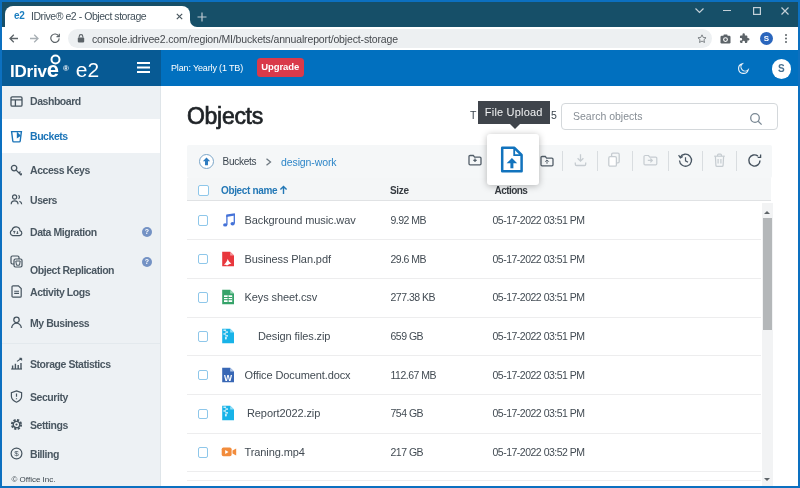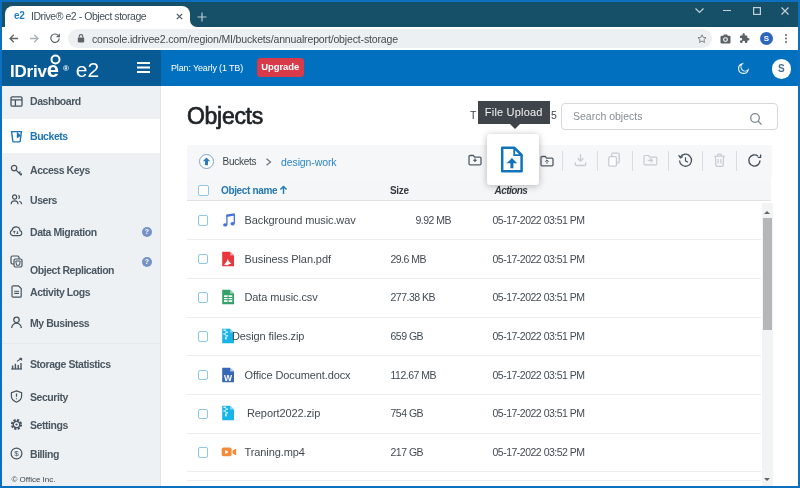--- a/index.html
+++ b/index.html
@@ -236,64 +236,64 @@
 <div class="a" style="left:701.5px;top:151px;width:1px;height:20px;background:#d9dde0;"></div>
 <div class="a" style="left:736.3px;top:151px;width:1px;height:20px;background:#d9dde0;"></div>
 
 <div class="a" style="left:187px;top:178px;width:583.5px;height:22.5px;background:#f4f6f7;border-bottom:1px solid #e0e2e4;"></div>
 <div class="a cb" style="left:197.5px;top:184.5px;width:11px;height:11px;"></div>
 <div class="a" style="left:221px;top:184.5px;font-size:10px;font-weight:bold;color:#2478b6;letter-spacing:-0.35px;">Object name</div>
 <svg class="a" style="left:279px;top:184.5px;" width="9" height="10" viewBox="0 0 9 10">
     <path d="M4.5 9 V1.8 M1.4 4.5 L4.5 1.4 L7.6 4.5" fill="none" stroke="#2478b6" stroke-width="1.4"></path>
   </svg>
 <div class="a" style="left:390px;top:184.5px;font-size:10px;font-weight:bold;color:#363b41;letter-spacing:-0.3px;">Size</div>
-<div class="a" style="left:494.5px;top:184.5px;font-size:10px;font-weight:bold;color:#363b41;letter-spacing:-0.55px;font-style:italic;">Actions</div>
+<div class="a" style="left:494.5px;top:184.5px;font-size:10px;font-weight:bold;color:#363b41;letter-spacing:-0.55px;">Actions</div>
 <div class="a cb" style="left:197.5px;top:215px;"></div>
 <svg class="a" style="left:220.5px;top:211.9px;" width="16" height="16" viewBox="0 0 16 16">
     <path d="M5.3 2.6 L13.9 1.3 V3.6 L5.3 4.9 Z" fill="#4472d8"></path>
     <path d="M5.9 3.2 V12.8 M13.3 2.0 V11.6" stroke="#4472d8" stroke-width="1.3"></path>
     <ellipse cx="4.2" cy="12.9" rx="2.1" ry="1.7" fill="#4472d8"></ellipse>
     <ellipse cx="11.6" cy="11.7" rx="2.1" ry="1.7" fill="#4472d8"></ellipse>
   </svg>
 <div class="a rt" style="left:244.5px;top:212.9px;">Background music.wav</div>
-<div class="a rd" style="left:390.5px;top:212.9px;margin-left:25px;">9.92 MB</div>
+<div class="a rd" style="left:390.5px;top:212.9px;">9.92 MB</div>
 <div class="a rd" style="left:492.5px;top:212.9px;">05-17-2022 03:51 PM</div>
 <div class="a" style="left:187px;top:239.2px;width:573.5px;height:1px;background:#ededee;"></div>
 <div class="a cb" style="left:197.5px;top:253.7px;"></div>
 <svg class="a" style="left:220.5px;top:250.6px;" width="14" height="16" viewBox="0 0 14 16">
     <path d="M1.2 0.8 H9.2 L13 4.6 V15.2 H1.2 Z" fill="#e8373d"></path>
     <path d="M9.2 0.8 L13 4.6 H9.2 Z" fill="#f59a9e"></path>
     <path d="M2.8 13.5 c2 -1.2 3.4 -3.3 4 -5.7 c0.5 1.9 1.7 3.6 3.6 4.7 c-1.5 0.2 -3 0.9 -4.3 1.9 c-1.1 -0.6 -2.2 -0.9 -3.3 -0.9 z" fill="#fff"></path>
   </svg>
 <div class="a rt" style="left:244.5px;top:251.6px;">Business Plan.pdf</div>
 <div class="a rd" style="left:390.5px;top:251.6px;">29.6 MB</div>
 <div class="a rd" style="left:492.5px;top:251.6px;">05-17-2022 03:51 PM</div>
 <div class="a" style="left:187px;top:278.0px;width:573.5px;height:1px;background:#ededee;"></div>
 <div class="a cb" style="left:197.5px;top:292.4px;"></div>
 <svg class="a" style="left:220.5px;top:289.3px;" width="14" height="16" viewBox="0 0 14 16">
     <path d="M1.2 0.8 H9.2 L13 4.6 V15.2 H1.2 Z" fill="#35a369"></path>
     <path d="M9.2 0.8 L13 4.6 H9.2 Z" fill="#9bd9b8"></path>
     <rect x="3" y="6.3" width="8.2" height="6.7" fill="#fff"></rect>
     <path d="M7.1 6.3 V13 M3 8.5 h8.2 M3 10.7 h8.2" stroke="#35a369" stroke-width="1"></path>
   </svg>
-<div class="a rt" style="left:244.5px;top:290.3px;">Data music.csv</div>
+<div class="a rt" style="left:244.5px;top:290.3px;">Keys sheet.csv</div>
 <div class="a rd" style="left:390.5px;top:290.3px;">277.38 KB</div>
 <div class="a rd" style="left:492.5px;top:290.3px;">05-17-2022 03:51 PM</div>
 <div class="a" style="left:187px;top:316.7px;width:573.5px;height:1px;background:#ededee;"></div>
 <div class="a cb" style="left:197.5px;top:331.1px;"></div>
 <svg class="a" style="left:220.5px;top:328.0px;" width="14" height="16" viewBox="0 0 14 16">
     <path d="M1.2 0.8 H9.2 L13 4.6 V15.2 H1.2 Z" fill="#18b3e8"></path>
     <path d="M9.2 0.8 L13 4.6 H9.2 Z" fill="#8fdef7"></path>
     <rect x="2.4" y="1.6" width="2.7" height="1.15" fill="#fff"></rect>
     <rect x="4.3" y="3.5" width="2.7" height="1.15" fill="#fff"></rect>
     <rect x="2.4" y="5.4" width="2.7" height="1.15" fill="#fff"></rect>
     <rect x="4.3" y="7.3" width="2.7" height="1.15" fill="#fff"></rect>
     <path d="M3.9 9.3 h2 l-0.5 2.2 h-1 z" fill="#fff"></path>
   </svg>
-<div class="a rt" style="left:232px;top:329.0px;">Design files.zip</div>
+<div class="a rt" style="left:258px;top:329.0px;">Design files.zip</div>
 <div class="a rd" style="left:390.5px;top:329.0px;">659 GB</div>
 <div class="a rd" style="left:492.5px;top:329.0px;">05-17-2022 03:51 PM</div>
 <div class="a" style="left:187px;top:355.4px;width:573.5px;height:1px;background:#ededee;"></div>
 <div class="a cb" style="left:197.5px;top:369.8px;"></div>
 <svg class="a" style="left:220.5px;top:366.7px;" width="14" height="16" viewBox="0 0 14 16">
     <path d="M1.2 0.8 H9.2 L13 4.6 V15.2 H1.2 Z" fill="#3867b5"></path>
     <path d="M9.2 0.8 L13 4.6 H9.2 Z" fill="#b3c9e9"></path>
     <text x="7.1" y="13.6" font-size="8.5" font-weight="bold" fill="#fff" text-anchor="middle" font-family="Liberation Sans">W</text>
   </svg>
 <div class="a rt" style="left:244.5px;top:367.7px;">Office Document.docx</div>

